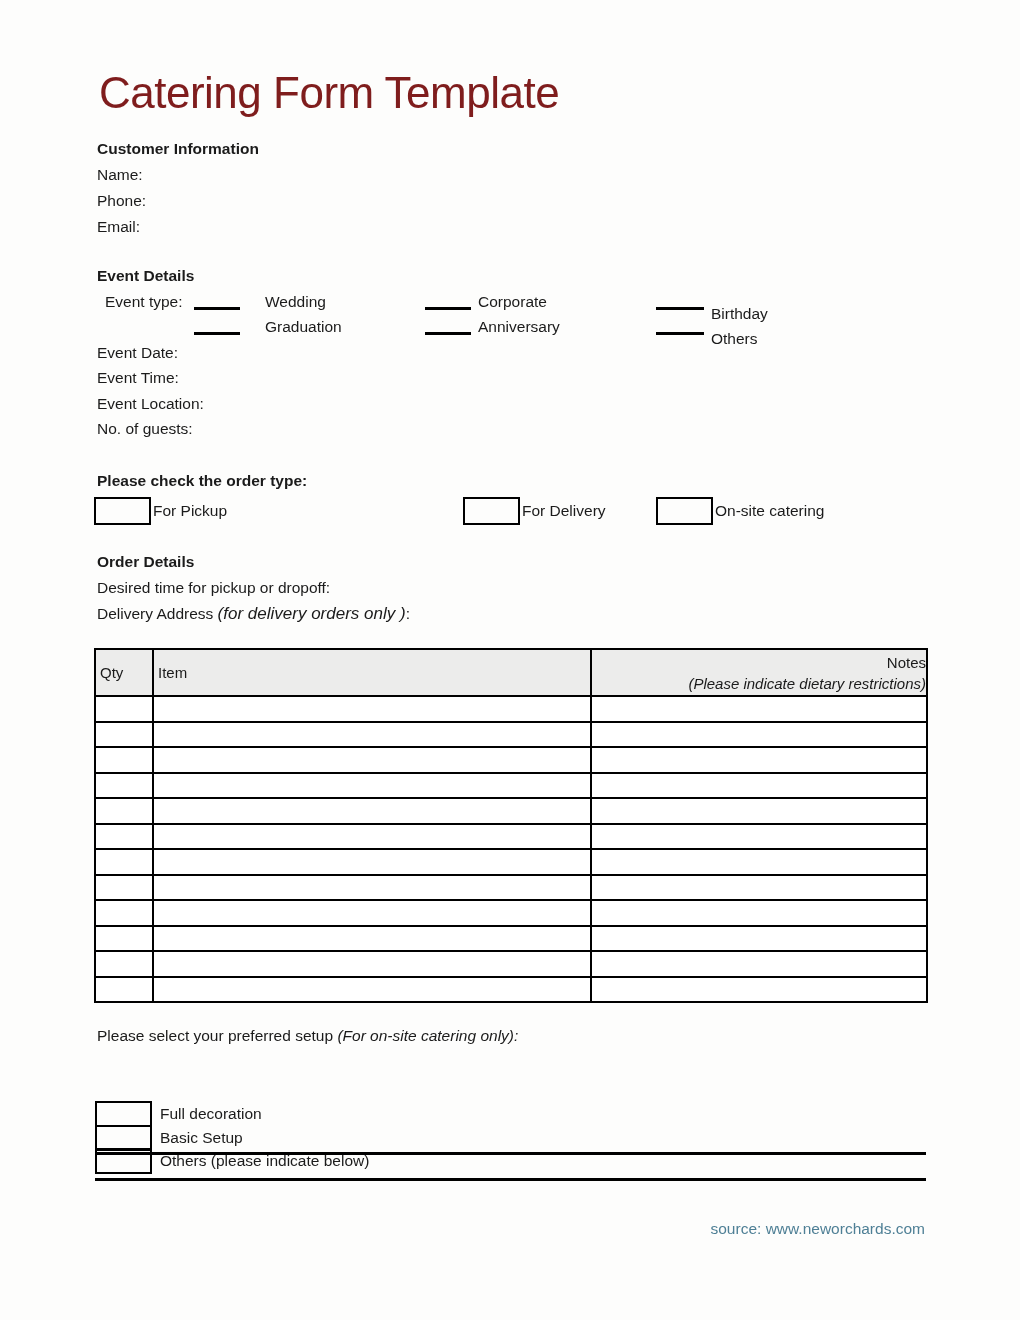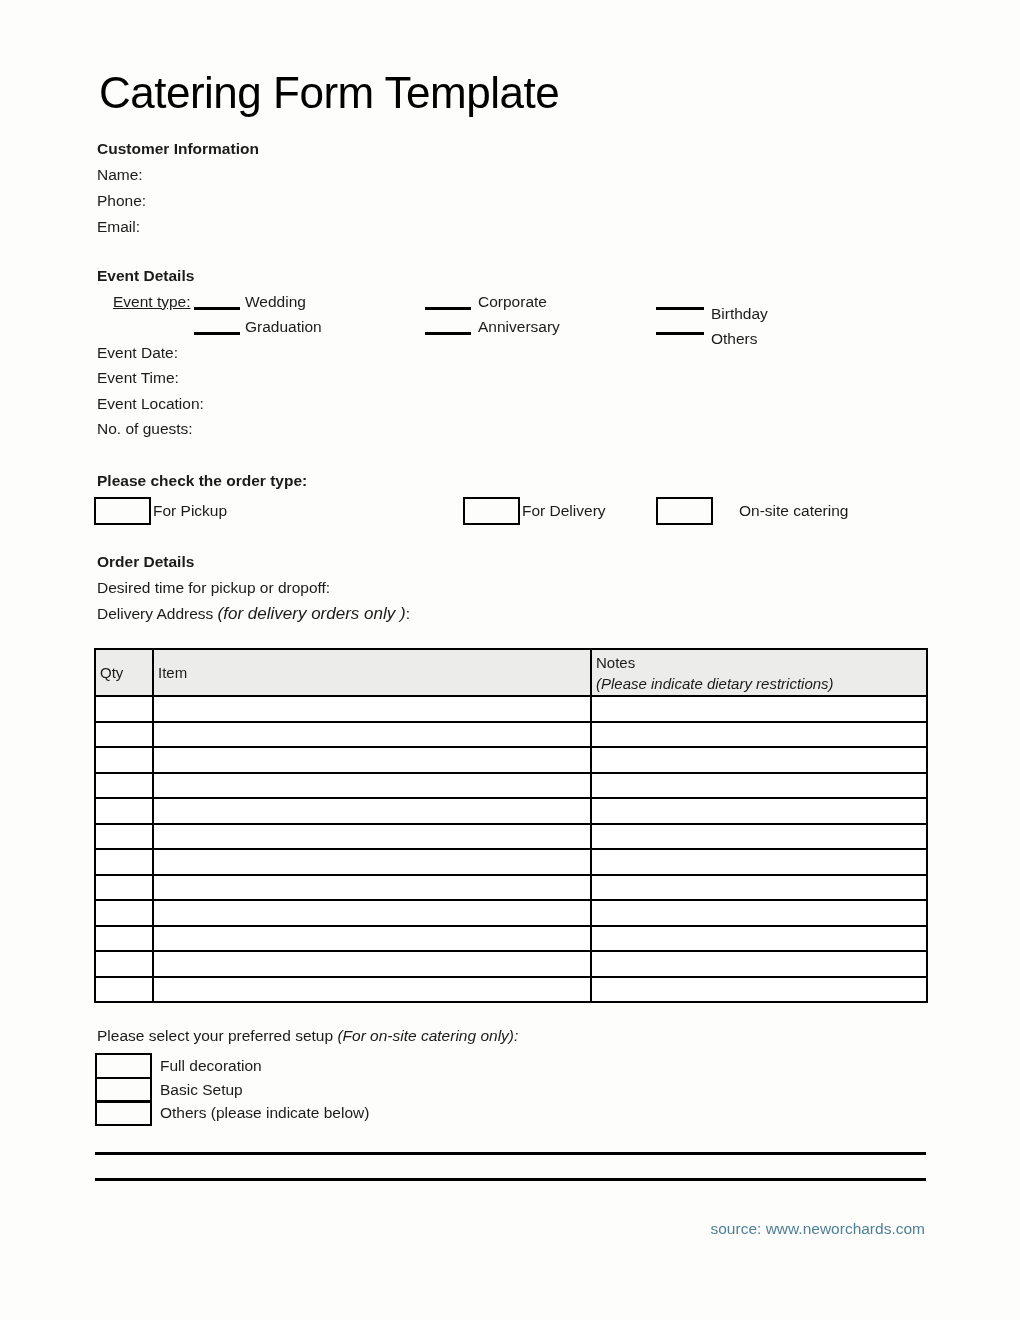--- a/index.html
+++ b/index.html
@@ -9,49 +9,49 @@
     width:1020px; height:1320px;
     background:#fdfdfc;
     font-family:"Liberation Sans", sans-serif;
     color:#1b1b1b;
     overflow:hidden;
   }
   .abs { position:absolute; }
 
   .title {
     left:99px; top:68px;
-    font-size:44px; font-weight:400; letter-spacing:-0.5px; color:#000000;
+    font-size:44px; font-weight:400; letter-spacing:-0.5px; color:#7f1d1d;
     white-space:nowrap;
   }
 
   .textblock { left:97px; font-size:15.5px; line-height:26px; }
   .bold { font-weight:700; }
   .it { font-style:italic; }
 
   
   #customer { top:136px; }
 
   
   #event { top:263px; line-height:25.5px; }
   .et-row { position:relative; height:25.5px; width:830px; }
   .et-row > span { position:absolute; top:0; white-space:nowrap; }
-  .et-cap { left:16px;text-decoration:underline; }
+  .et-cap { left:8px; }
   .blank { border-bottom:3px solid #000; height:21px; }
   .b1 { left:97px;  width:46px; }
-  .l1 { left:148px; }
+  .l1 { left:168px; }
   .b2 { left:328px; width:46px; }
   .l2 { left:381px; }
   .b3 { left:559px; width:48px; }
   .l3 { left:614px;margin-top:12px; }
 
   
   #ordertype-head { top:468px; }
   #ordertype-row { left:97px; top:497px; height:28px; width:830px; }
   .opt { position:absolute; top:0; display:flex; align-items:center; white-space:nowrap; }
-  .opt-0 { left:-3px; } .opt-1 { left:328px;margin-left:38px; } .opt-2 { left:559px;gap:24px; }
+  .opt-0 { left:-3px; } .opt-1 { left:328px;margin-left:38px; } .opt-2 { left:559px; }
   .cbox {
     width:57px; height:28px;
     border:2.5px solid #000; background:transparent;
     flex:0 0 auto;
   }
   .opt .optlabel { font-size:15.5px; margin-left:2px; }
 
   
   #orderdetails { top:549px; }
   .small-it { font-style:italic; font-size:17px; }
@@ -69,21 +69,21 @@
     padding:0 0 0 4px;
     font-size:15px;
   }
   table.order th { background:#ececeb; height:47px; vertical-align:middle; }
   th.notes-th { line-height:21px; }
   table.order td { height:25.5px; background:#fff; }
   col.c-qty { width:58px; } col.c-item { width:438px; } col.c-notes { width:336px; }
 
   
   #setup-prompt { top:1023px; }
-  #setup-options { left:95px; top:1053px; }
+  #setup-options { left:95px; top:1101px; }
   .setup-row { display:flex; align-items:center; height:26px; }
   .setup-row + .setup-row { margin-top:-2.5px;align-items:center; }
   .sbox { width:57px; height:26px; border:2.5px solid #000; flex:0 0 auto; }
   .setup-row .optlabel { font-size:15.5px; margin-left:8px; }
 
   
   .hline { left:95px; width:831px; border-top:3px solid #000; height:0; }
   #line1 { top:1152px; } #line2 { top:1178px; }
 
   
@@ -158,21 +158,21 @@
   <table class="order">
     <colgroup>
         <col class="c-qty">
         <col class="c-item">
         <col class="c-notes">
       </colgroup>
     <thead>
       <tr>
         <th style="background: rgb(236, 236, 235);">Qty</th>
         <th style="background: rgb(236, 236, 235);">Item</th>
-        <th class="notes-th" style="background: rgb(236, 236, 235);">
+        <th class="notes-th" style="background: rgb(236, 236, 235); text-align: right;">
           <div>Notes</div>
           <div class="it">(Please indicate dietary restrictions)</div>
         </th>
       </tr>
     </thead>
     <tbody>
         <tr>
           <td></td>
           <td></td>
           <td></td>

